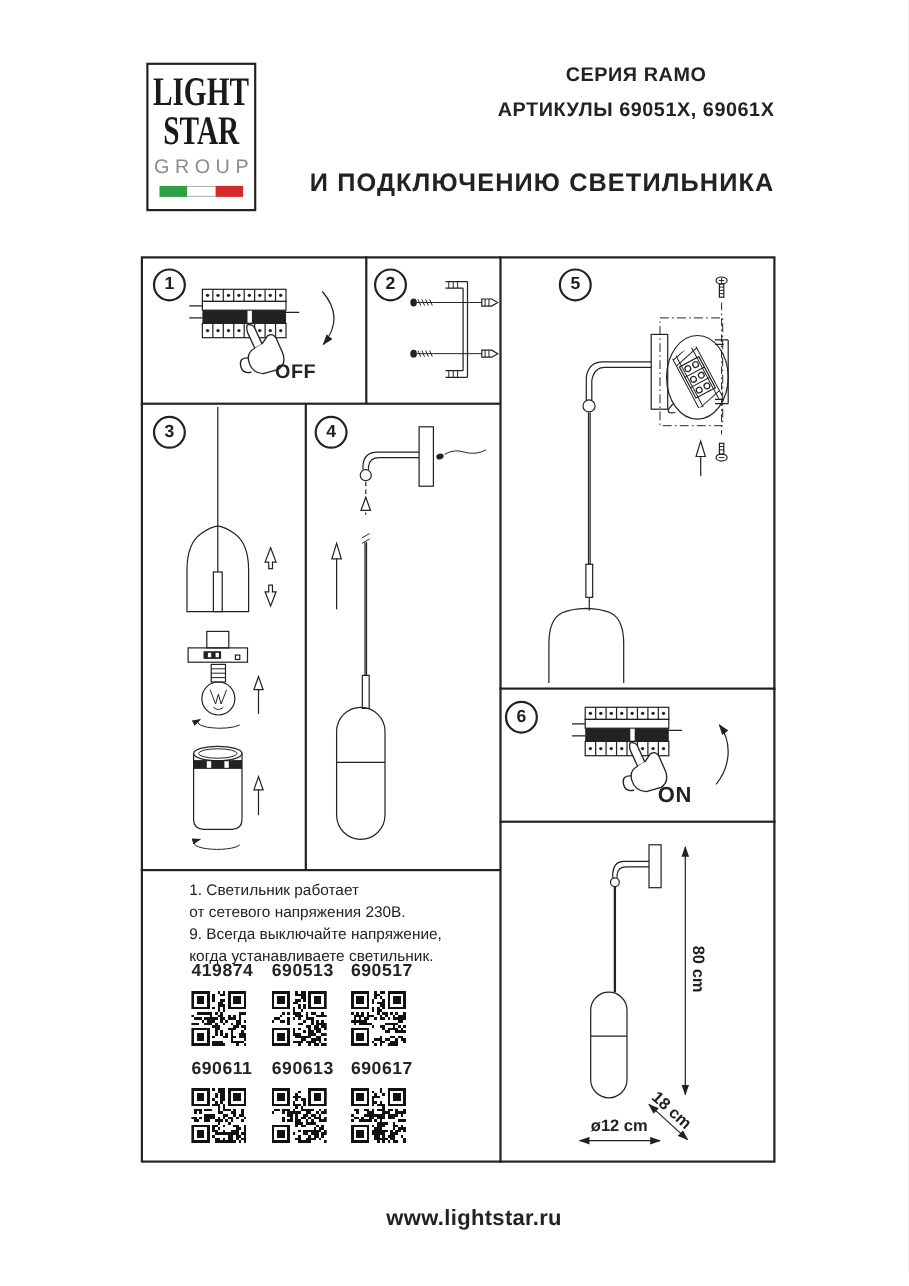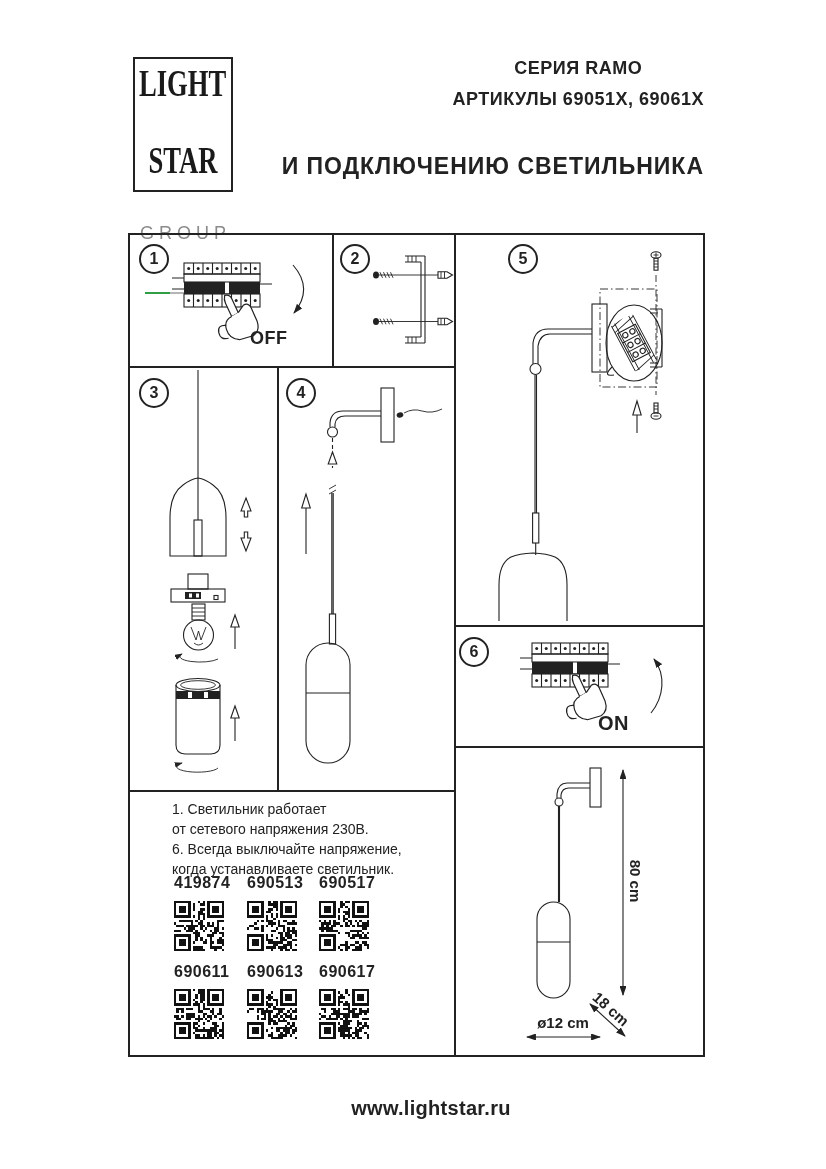--- a/index.html
+++ b/index.html
@@ -1,21 +1,21 @@
 <!DOCTYPE html>
 <html><head>
 <meta charset="utf-8">
 <style>
   html,body{margin:0;padding:0;background:#e8e8e8;}
   .page{position:relative;width:826px;height:1169px;background:#fff;margin:0 auto;
         font-family:"Liberation Sans",sans-serif;color:#222;overflow:hidden;}
   .abs{position:absolute;}
   
   .logo-box{left:133px;top:57px;width:100px;height:135px;border:2px solid #222;
-            display:flex;flex-direction:column;align-items:center;justify-content:flex-start;box-sizing:border-box;gap:41px;}
+            display:flex;flex-direction:column;align-items:center;justify-content:flex-start;box-sizing:border-box;}
   .logo-word{font-family:"Liberation Serif",serif;font-weight:bold;font-size:37px;line-height:34px;
              transform:scaleX(.72);letter-spacing:0;color:#1a1a1a;margin-top:2px;}
   .logo-word.first{margin-top:8px;}
   .logo-group{font-size:18px;letter-spacing:5px;padding-left:5px;margin-top:4px;font-weight:normal;}
   .logo-flag{width:76px;height:10px;margin-top:7px;display:flex;}
   .logo-flag .seg{flex:1;}
   .flag-white{border-top:1px solid #b5b5b5;border-bottom:1px solid #b5b5b5;box-sizing:border-box;background:#fff;}
   .title-block{right:122px;top:53px;text-align:center;font-weight:bold;font-size:18px;line-height:31px;letter-spacing:.5px;}
   .subtitle-block{right:122px;top:152px;text-align:right;font-weight:bold;font-size:23px;line-height:28px;letter-spacing:1px;}
   
@@ -269,21 +269,21 @@
     <text transform="rotate(90 178 133)" x="178" y="133" text-anchor="middle" dominant-baseline="middle">80 cm</text>
     <path class="s" d="M134,256 L169,288" marker-start="url(#mk)" marker-end="url(#mk)"></path>
     <text transform="rotate(42 154 262)" x="154" y="262" text-anchor="middle" dominant-baseline="middle">18 cm</text>
     <path class="s" d="M71,289 H144" marker-start="url(#mk)" marker-end="url(#mk)"></path>
     <text x="107" y="280" text-anchor="middle">ø12 cm</text>
   </svg>
 
   <div class="abs notes">
     <span>1. Светильник работает</span>
     <span>от сетевого напряжения 230В.</span>
-    <span>6. Всегда выключайте напряжение,</span>
+    <span>9. Всегда выключайте напряжение,</span>
     <span>когда устанавливаете светильник.</span>
   </div>
 
   <span class="abs art-label" style="left:174px;top:874px">419874</span>
   <span class="abs art-label" style="left:247px;top:874px">690513</span>
   <span class="abs art-label" style="left:319px;top:874px">690517</span>
   <svg class="abs qr" style="left:174px;top:901px" width="50" height="50" viewBox="0 0 21 21" fill="#111">
       <rect x="10" y="0" width="1" height="1"></rect>
       <rect x="12" y="0" width="1" height="1"></rect>
       <rect x="8" y="1" width="1" height="1"></rect>

